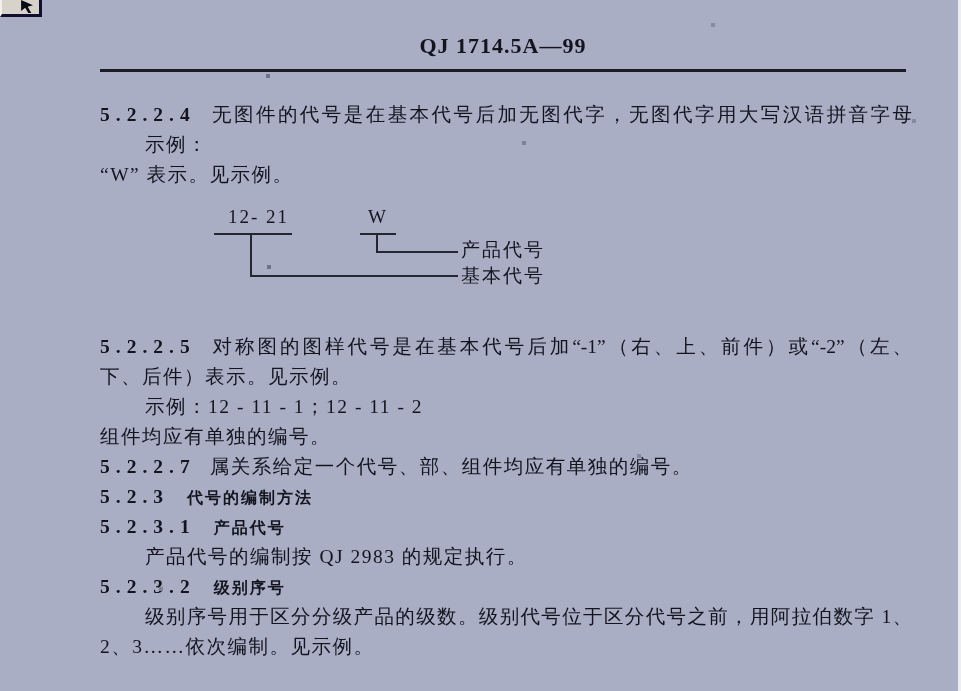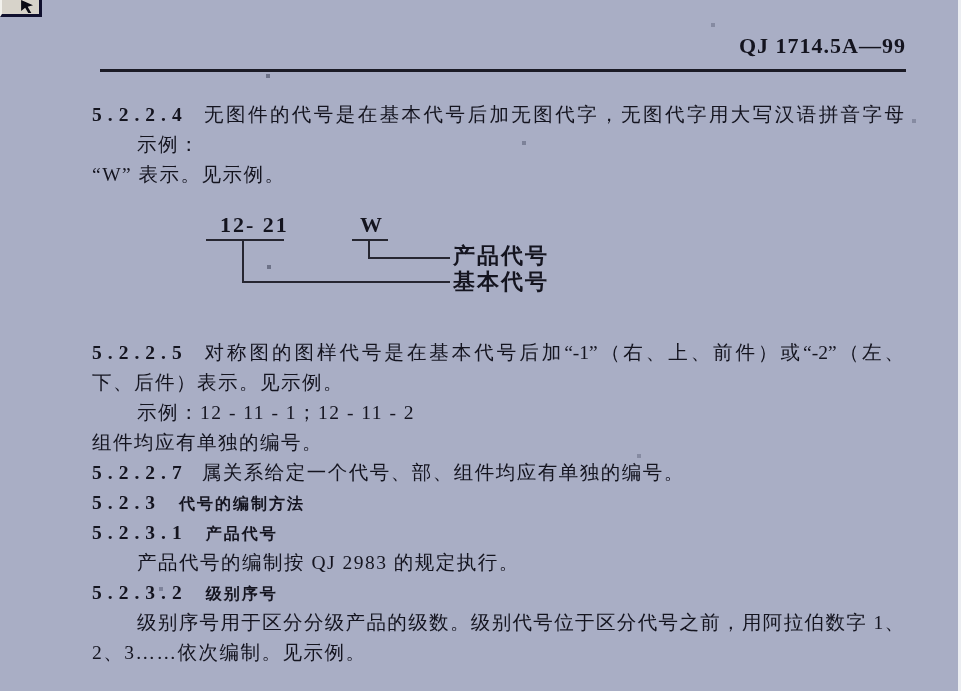--- a/index.html
+++ b/index.html
@@ -20,47 +20,47 @@
     border-bottom:3px solid #10102e;
   }
   .btn-glyph {
     position:absolute; left:17px; top:0; width:14px; height:13px;
     background:#0a0a14;
     clip-path:polygon(15% 0, 100% 40%, 62% 52%, 88% 100%, 66% 100%, 44% 60%, 15% 85%);
   }
 
   .doc-header {
     position:absolute; top:33px; left:100px; width:806px;
-    text-align:right; font-weight:bold; font-size:22px; letter-spacing:1px;
+    text-align:center; font-weight:bold; font-size:22px; letter-spacing:1px;
   }
   .header-rule {
     position:absolute; top:69px; left:100px; width:806px; height:3px;
     background:#1b1b26;
   }
 
-  #content { position:absolute; top:100px; left:92px; width:812px; }
+  #content { position:absolute; top:100px; left:100px; width:812px; }
   .line {
     line-height:30px; height:30px; font-size:19.5px; letter-spacing:1.5px;
     white-space:nowrap;
   }
   .line.justify {
     white-space:normal; text-align:justify; text-align-last:justify;
     letter-spacing:normal;
   }
   .num { font-weight:bold; letter-spacing:6px; margin-right:14px; }
   .heading .text {
     font-family:Liberation Sans, sans-serif;
     font-weight:bold; font-size:16px; letter-spacing:2px;
   }
   .heading .num { margin-right:18px; }
   .example, .indent { padding-left:45px; }
   .line.justify.indent { padding-left:45px; }
 
   
-  #diagram { position:relative; height:130px; margin-top:18px; font-size:22px;font-weight:bold; }
+  #diagram { position:relative; height:130px; margin-top:12px; font-size:19px; }
   #diagram .dline { position:absolute; background:#262631; }
   .d-base   { position:absolute; left:128px; top:4px; letter-spacing:2px; }
   .d-suffix { position:absolute; left:268px; top:4px; }
   .l1  { left:114px; top:31px; width:78px;  height:2px; }
   .l1v { left:150px; top:31px; width:2px;   height:44px; }
   .l1h { left:150px; top:73px; width:208px; height:2px; }
   .l2  { left:260px; top:31px; width:36px;  height:2px; }
   .l2v { left:276px; top:31px; width:2px;   height:20px; }
   .l2h { left:276px; top:49px; width:82px;  height:2px; }
   .d-label-top    { position:absolute; left:361px; top:38px; line-height:19px; letter-spacing:2px; }

